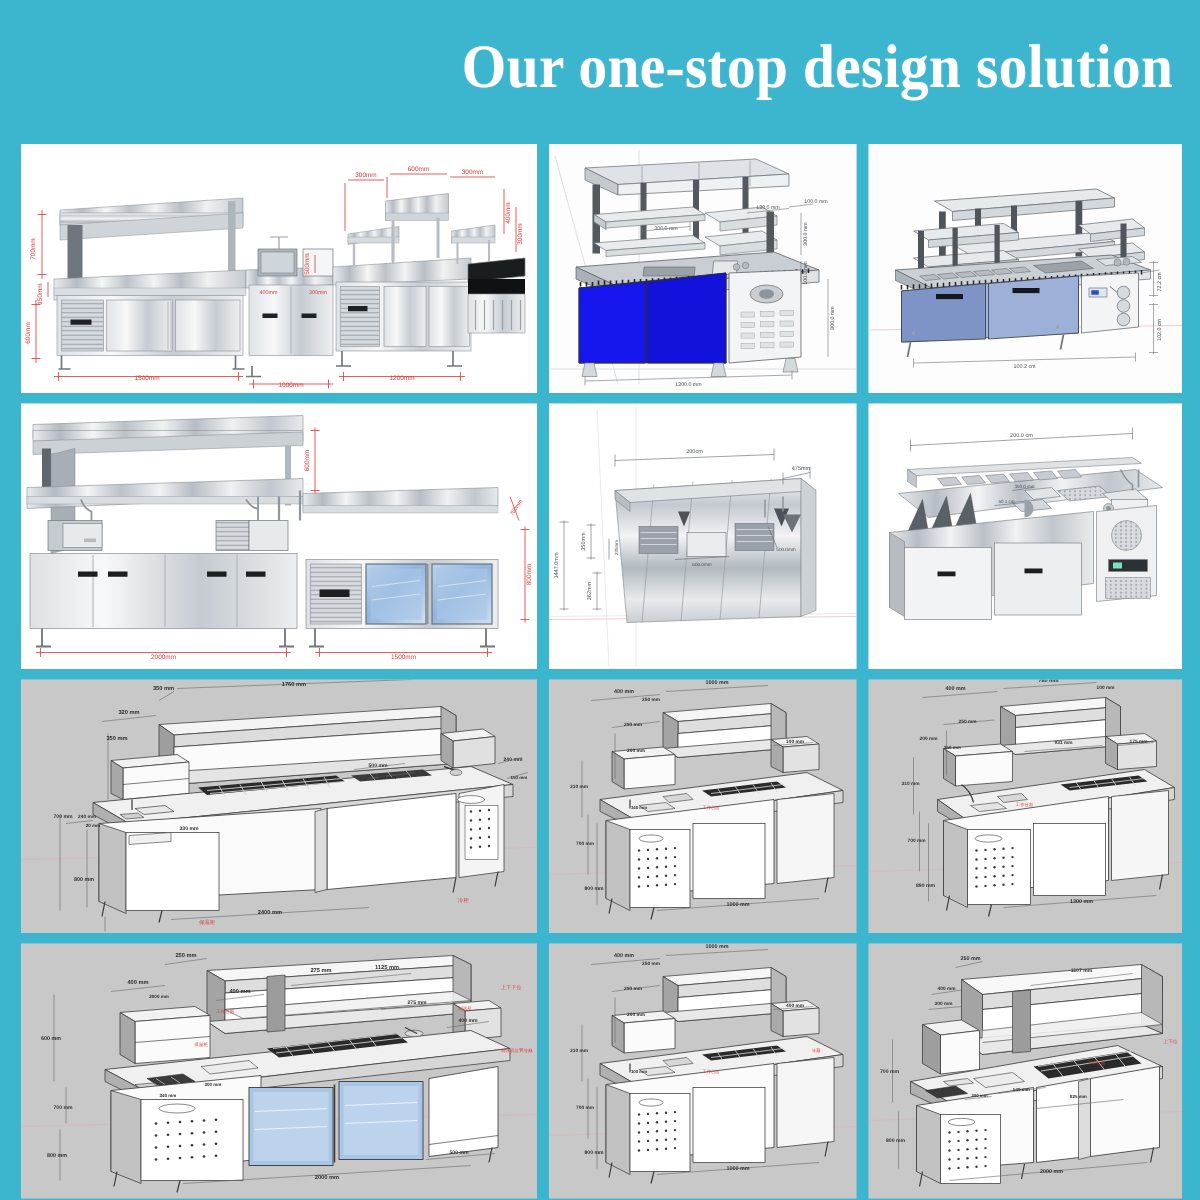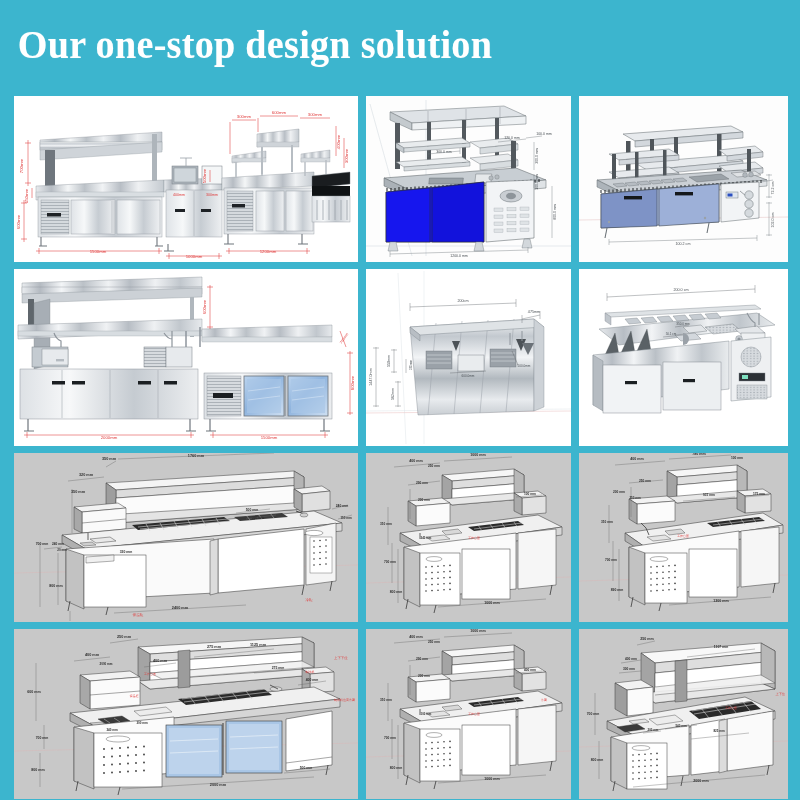--- a/index.html
+++ b/index.html
@@ -16,21 +16,21 @@
     background: #3cb5ce;
   }
 
   
   #banner {
     position: absolute;
     left: 0; top: 0;
     width: 800px; height: 88px;
     display: flex;
     align-items: center;
-    justify-content: flex-start;
+    justify-content: flex-end;
     background: #3cb5ce;
   }
   #banner-title {
     font-family: "Liberation Serif", "DejaVu Serif", serif;
     font-weight: bold;
     font-size: 41px;
     color: #ffffff;
     letter-spacing: 0.3px;
     white-space: nowrap;
     transform: scaleX(0.93);

